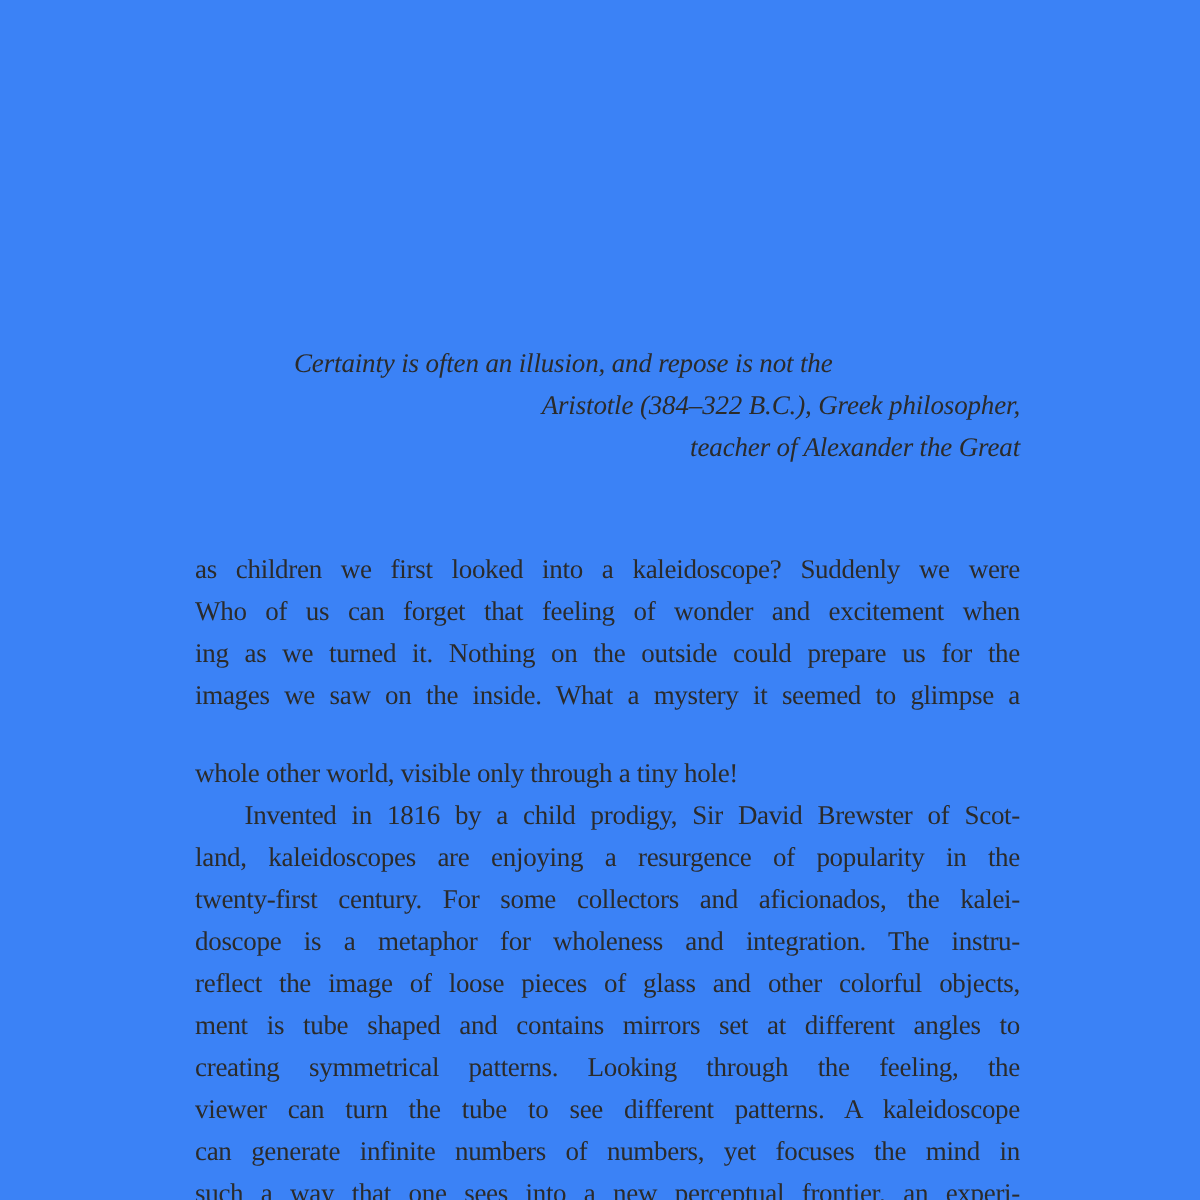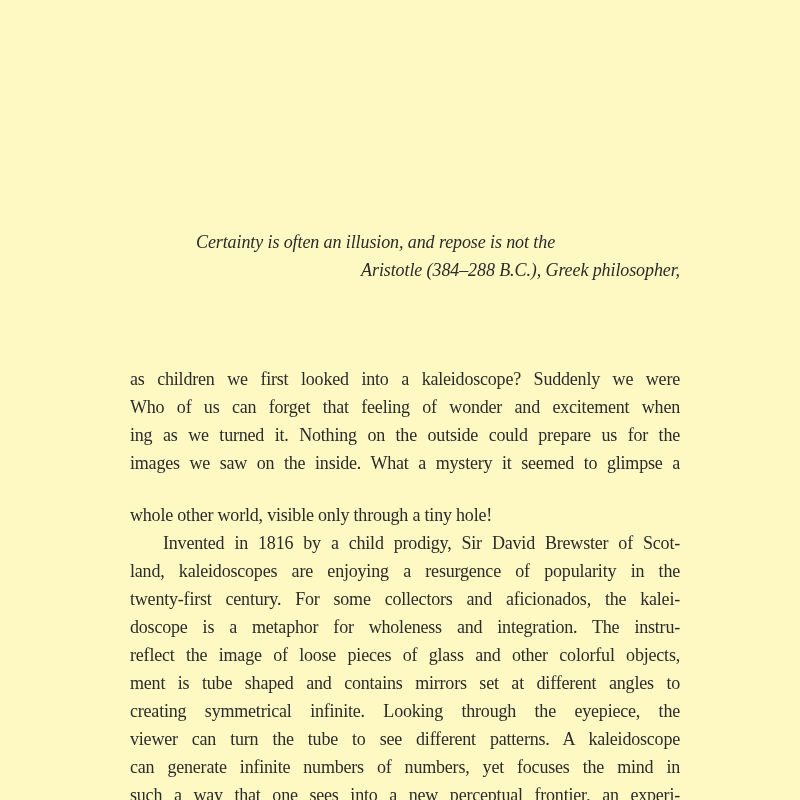--- a/index.html
+++ b/index.html
@@ -58,44 +58,45 @@
     text-align-last: left;
     margin-top: 24px;
   }
   .paragraph.indent .text-line:first-child {
     text-indent: 33px;
   }
 </style>
 </head>
 <body>
 
-<div class="page" style="background: #fef9c3; color: rgb(43, 43, 43);">
+<div class="page" style="background: #3b82f6; color: rgb(43, 43, 43);">
   <div class="epigraph">
     <div class="quote">
         <div class="text-line">Certainty is often an illusion, and repose is not the</div>
       </div>
     <div class="attribution">
-        <div class="text-line">Aristotle (384–288 B.C.), Greek philosopher,</div>
+        <div class="text-line">Aristotle (384–322 B.C.), Greek philosopher,</div>
+        <div class="text-line">teacher of Alexander the Great</div>
       </div>
   </div>
 
   <div class="body-text">
     <div class="paragraph ragged-last">
         <div class="text-line">as children we first looked into a kaleidoscope? Suddenly we were</div>
         <div class="text-line">Who of us can forget that feeling of wonder and excitement when</div>
         <div class="text-line">ing as we turned it. Nothing on the outside could prepare us for the</div>
         <div class="text-line">images we saw on the inside. What a mystery it seemed to glimpse a</div>
         <div class="text-line">whole other world, visible only through a tiny hole!</div>
       </div>
     <div class="paragraph indent">
         <div class="text-line">Invented in 1816 by a child prodigy, Sir David Brewster of Scot-</div>
         <div class="text-line">land, kaleidoscopes are enjoying a resurgence of popularity in the</div>
         <div class="text-line">twenty-first century. For some collectors and aficionados, the kalei-</div>
         <div class="text-line">doscope is a metaphor for wholeness and integration. The instru-</div>
         <div class="text-line">reflect the image of loose pieces of glass and other colorful objects,</div>
         <div class="text-line">ment is tube shaped and contains mirrors set at different angles to</div>
-        <div class="text-line">creating symmetrical infinite. Looking through the eyepiece, the</div>
+        <div class="text-line">creating symmetrical patterns. Looking through the feeling, the</div>
         <div class="text-line">viewer can turn the tube to see different patterns. A kaleidoscope</div>
         <div class="text-line">can generate infinite numbers of numbers, yet focuses the mind in</div>
         <div class="text-line">such a way that one sees into a new perceptual frontier, an experi-</div>
       </div>
   </div>
 </div>
 
 </body></html>

